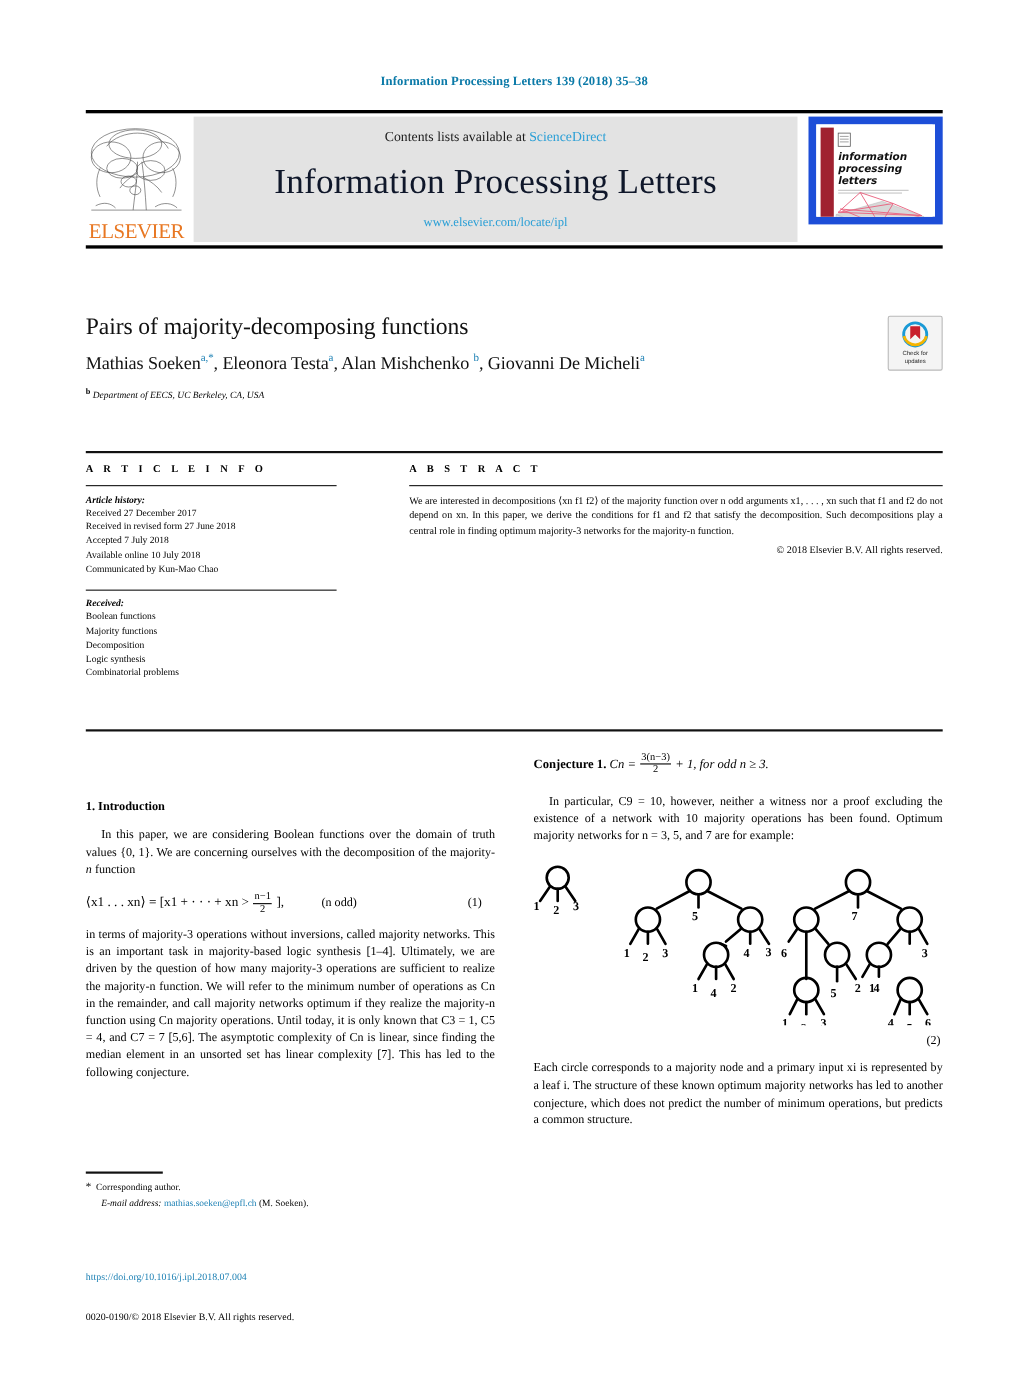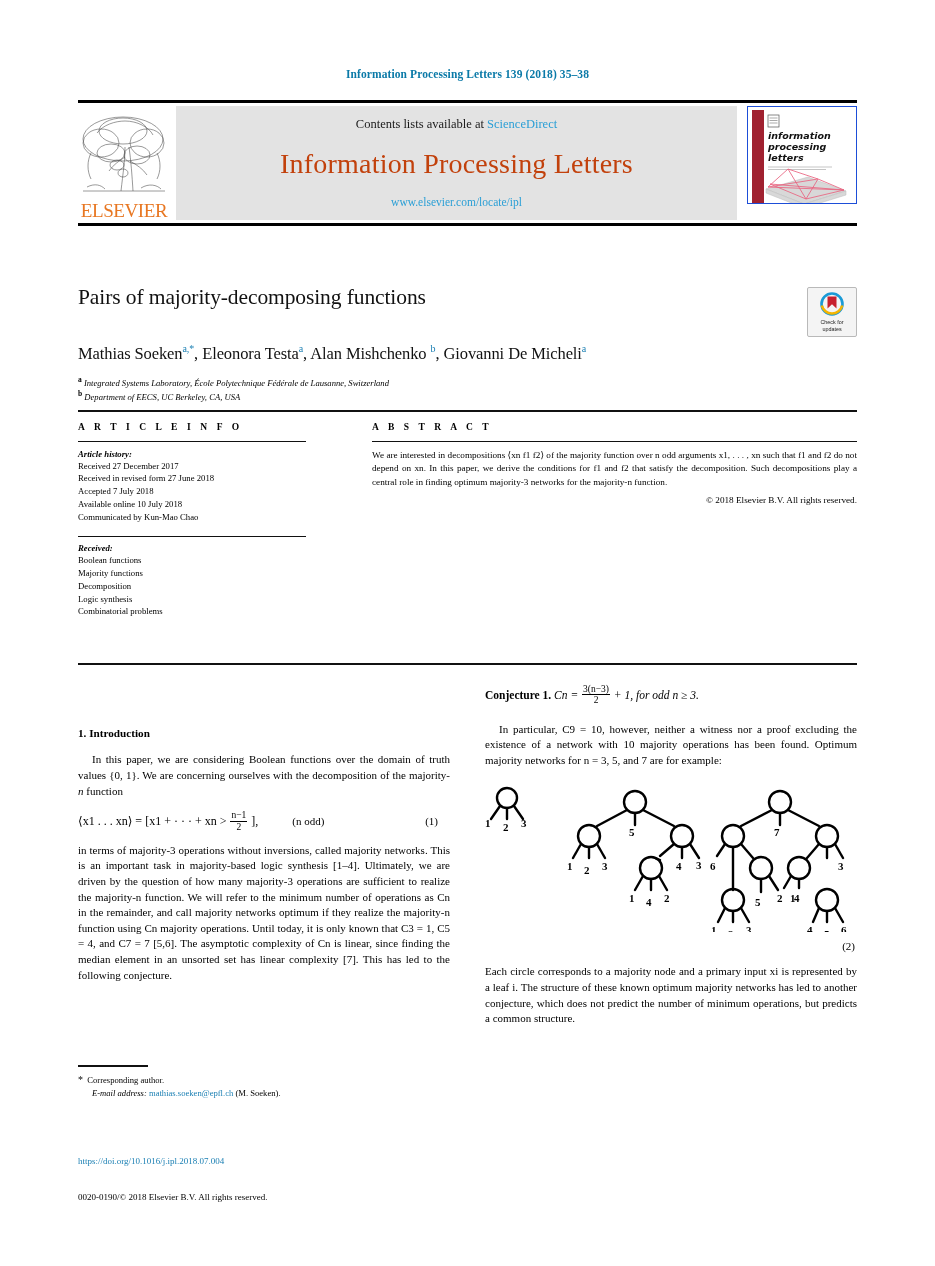--- a/index.html
+++ b/index.html
@@ -41,34 +41,34 @@
   }
 
   .mast-center {
     flex:1; background:#e3e3e3; margin:3px 6px 3px 6px;
     display:flex; flex-direction:column; align-items:center;
     justify-content:space-between; padding:11px 0 12px 0; box-sizing:border-box;
   }
   .contents-line { font-size:12.5px; color:#1a1a1a; }
   .contents-line .sd { color:#2a9fd6; }
   .journal-title {
-    font-size:28px; color:#c2410c; letter-spacing:0.2px;
+    font-size:32px; color:#0f172a; letter-spacing:0.2px;
     font-family:"Liberation Serif", serif;
   }
   .journal-url { font-size:11.5px; color:#2a9fd6; }
 
   .cover-thumb {
     width:108px; flex:0 0 108px; margin:3px 0 19px 4px;
-    border:1px solid #1d4ed8; background:#fff; position:relative; overflow:hidden;
+    border:7px solid #1d4ed8; background:#fff; position:relative; overflow:hidden;
   }
 
   
   .title-block { position:absolute; left:78px; top:285px; width:779px; }
   .paper-title {
-    font-size:21.5px; color:#111; letter-spacing:-0.1px; margin:0 0 33px 0;
+    font-size:21.5px; color:#111; letter-spacing:-0.1px; margin:0 0 10px 0;
     font-family:"Liberation Serif", serif;
   }
   .authors { font-size:16.5px; color:#111; letter-spacing:-0.1px; }
   .authors sup { font-size:10px; color:#1a7fb3; }
   .authors sup.star { color:#1a7fb3; }
   .affil { margin-top:11px; font-size:8.6px; font-style:italic; line-height:1.42; }
   .affil sup { font-style:normal; font-weight:bold; font-size:7.5px; }
 
   .crossmark {
     position:absolute; right:0; top:2px; width:48px; height:48px;
@@ -228,21 +228,20 @@
     </div>
     <div class="rule-thick-btm"></div>
   </div>
 
   <div class="title-block">
     <div class="paper-title">Pairs of majority-decomposing functions</div>
     <div class="authors">
       <span>Mathias Soeken</span><sup class="star">a,*</sup>, <span>Eleonora Testa</span><sup>a</sup>, <span>Alan Mishchenko</span> <sup>b</sup>, <span>Giovanni De Micheli</span><sup>a</sup>
     </div>
     <div class="affil">
-      <div><sup>a</sup> <span>Integrated Systems Laboratory, École Polytechnique Fédérale de Lausanne, Switzerland</span></div>
       <div><sup>b</sup> <span>Department of EECS, UC Berkeley, CA, USA</span></div>
     </div>
 
     <div class="crossmark">
       <svg width="26" height="26" viewBox="0 0 26 26" aria-hidden="true">
         <circle cx="13" cy="13" r="10.5" fill="none" stroke="#1a9ad6" stroke-width="2.6"></circle>
         <path d="M2.8 14.5 A10.5 10.5 0 0 0 23.2 14.5" fill="none" stroke="#F5B400" stroke-width="2.6"></path>
         <path d="M8.5 17.5 L8.5 5.5 L17.5 5.5 L17.5 17.5 L13 13.2 Z" fill="#C8202E"></path>
       </svg>
       <div class="cm-label">

